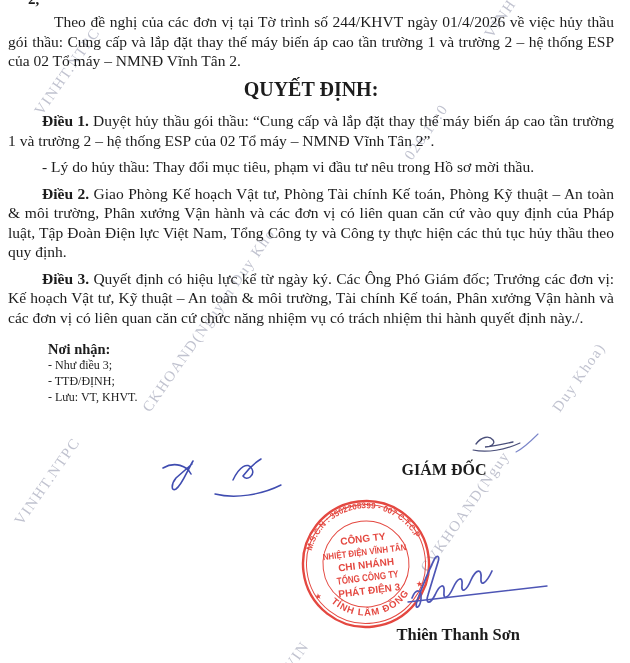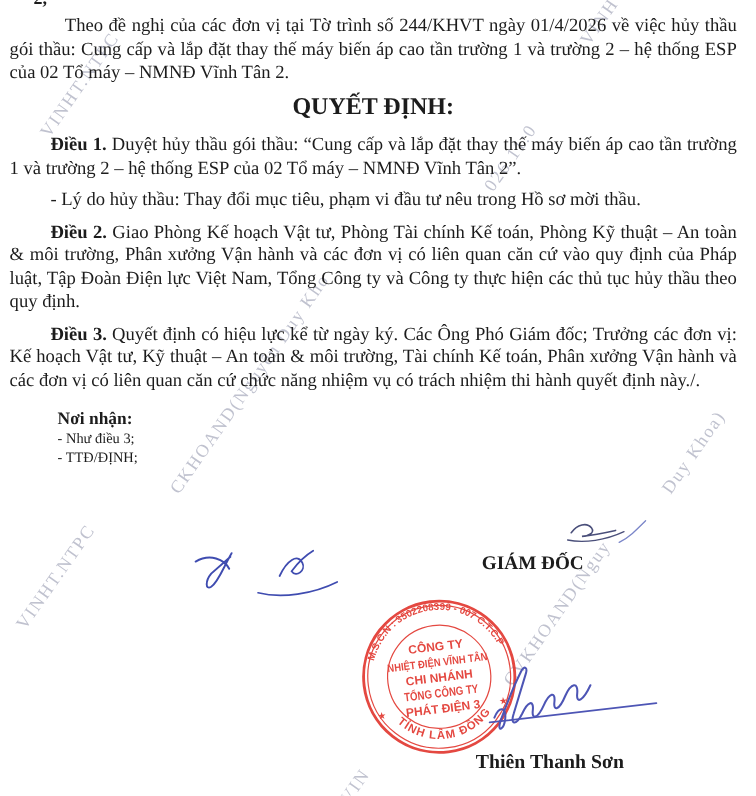--- a/index.html
+++ b/index.html
@@ -50,20 +50,21 @@
 
   <p><span class="lbl">Điều 1.</span><span> Duyệt hủy thầu gói thầu: “Cung cấp và lắp đặt thay thế máy biến áp cao tần trường 1 và trường 2 – hệ thống ESP của 02 Tổ máy – NMNĐ Vĩnh Tân 2”.</span></p>
   <p><span>- Lý do hủy thầu: Thay đổi mục tiêu, phạm vi đầu tư nêu trong Hồ sơ mời thầu.</span></p>
   <p><span class="lbl">Điều 2.</span><span> Giao Phòng Kế hoạch Vật tư, Phòng Tài chính Kế toán, Phòng Kỹ thuật – An toàn &amp; môi trường, Phân xưởng Vận hành và các đơn vị có liên quan căn cứ vào quy định của Pháp luật, Tập Đoàn Điện lực Việt Nam, Tổng Công ty và Công ty thực hiện các thủ tục hủy thầu theo quy định.</span></p>
   <p><span class="lbl">Điều 3.</span><span> Quyết định có hiệu lực kể từ ngày ký. Các Ông Phó Giám đốc; Trưởng các đơn vị: Kế hoạch Vật tư, Kỹ thuật – An toàn &amp; môi trường, Tài chính Kế toán, Phân xưởng Vận hành và các đơn vị có liên quan căn cứ chức năng nhiệm vụ có trách nhiệm thi hành quyết định này./.</span></p>
 
   <div class="recipients">
     <div class="title">Nơi nhận:</div>
     <div class="item">- Như điều 3;</div>
     <div class="item">- TTĐ/ĐỊNH;</div>
+    <div class="item">- Lưu: VT, KHVT.</div>
   </div>
 </div>
 
 <div class="role">GIÁM ĐỐC</div>
 <div class="name">Thiên Thanh Sơn</div>
 
 <div class="stamp">
   <svg width="132" height="132" viewBox="0 0 132 132">
     <defs>
       <path id="arcTop" d="M 14 87 A 56 56 0 1 1 118 87" fill="none"></path>

